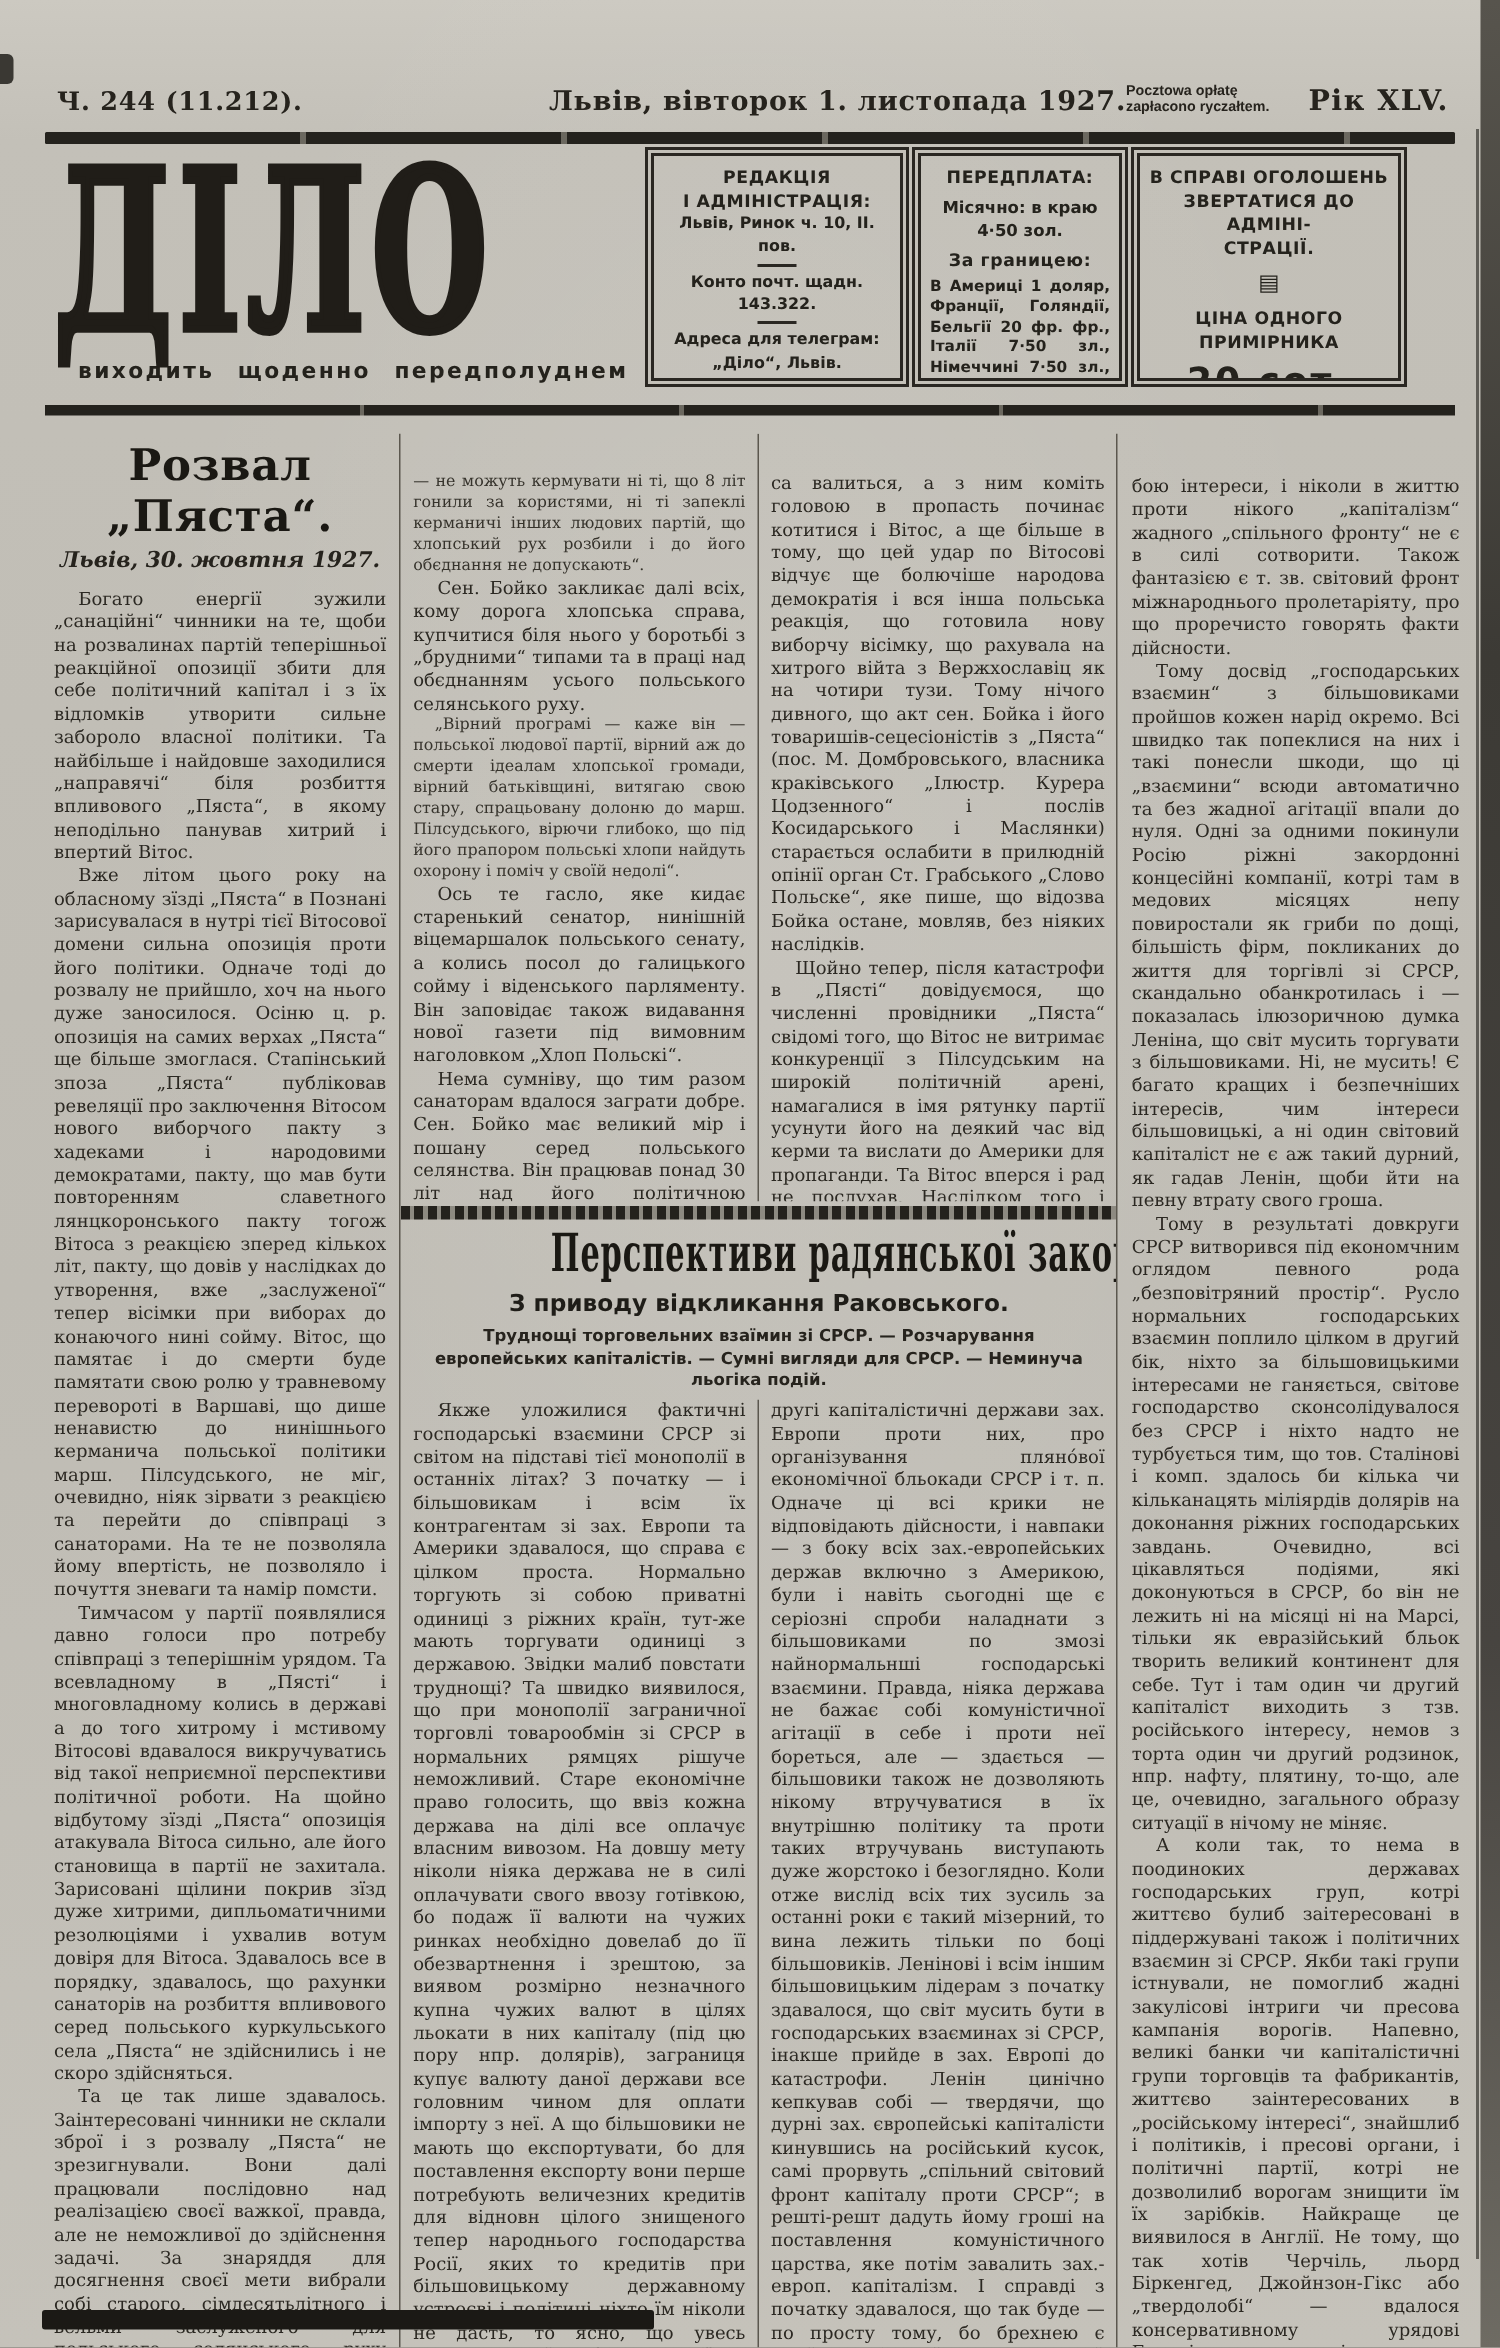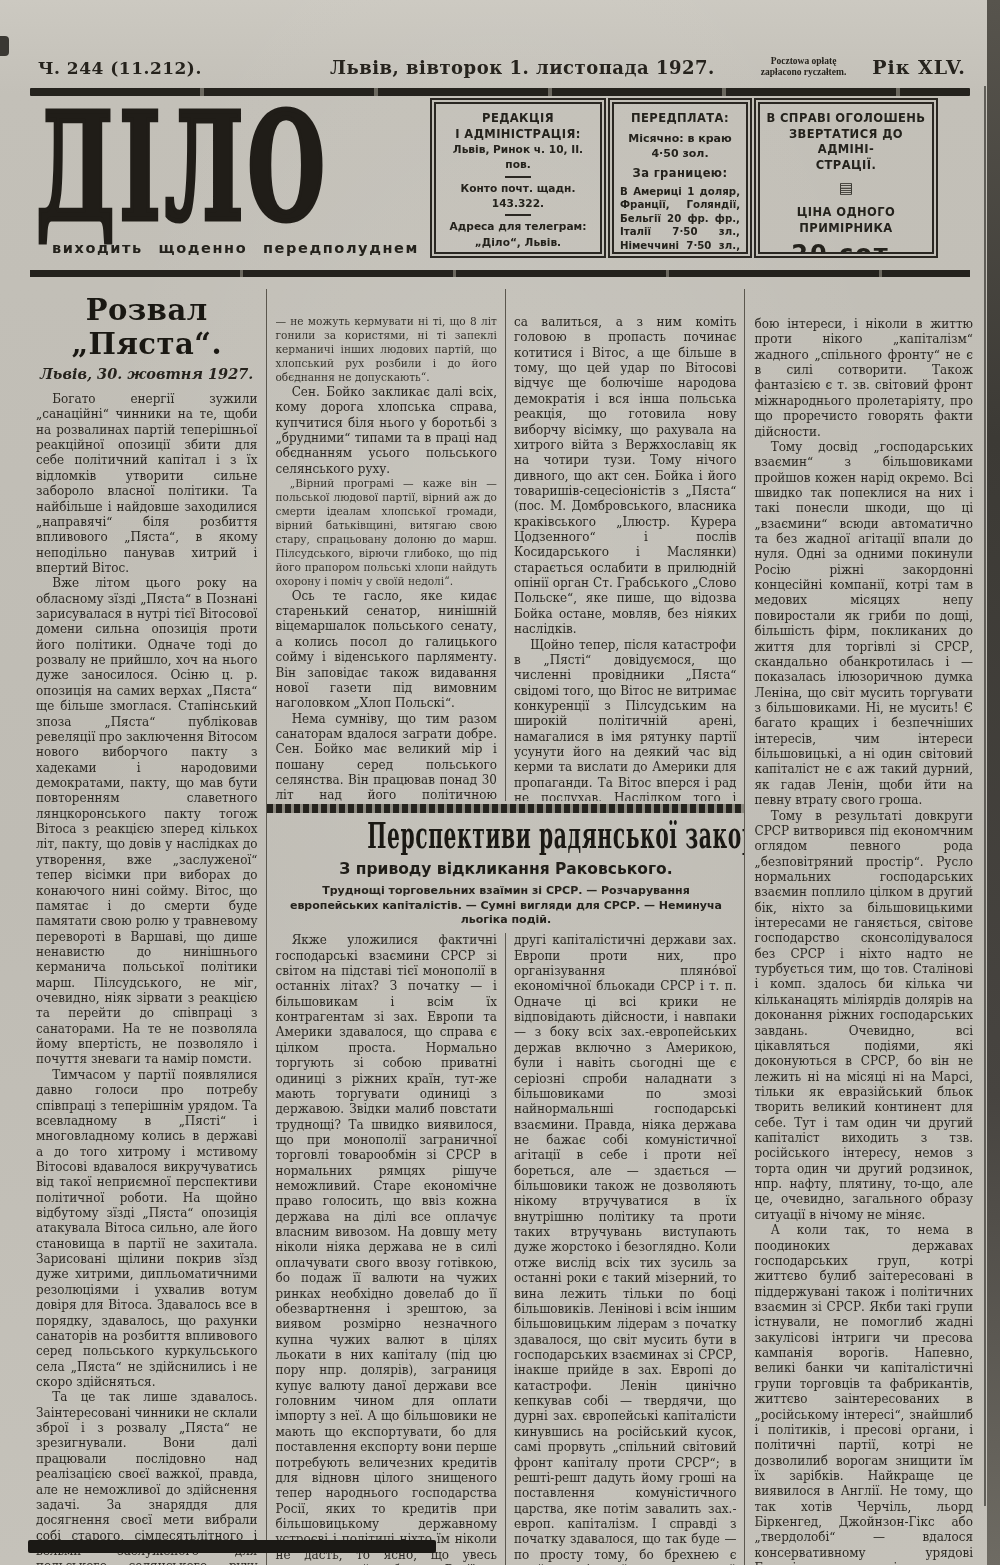--- a/index.html
+++ b/index.html
@@ -16,21 +16,21 @@
   
   .edge-strip{position:absolute;right:0;top:0;width:13px;height:100%;
     background:linear-gradient(180deg,#57544d,#3c3a35 28%,#474440 70%,#6e6b63);}
   .edge-line{position:absolute;right:14px;top:86px;width:2px;height:1420px;background:#3f3d38;opacity:.75;}
   .blot-bottom{position:absolute;left:28px;bottom:12px;width:408px;height:13px;background:#1b1915;border-radius:2px;}
   .blot-topleft{position:absolute;left:0;top:36px;width:9px;height:20px;background:#3a3833;border-radius:0 4px 4px 0;}
   
   .topline{display:flex;align-items:flex-end;padding:30px 34px 0 38px;font-weight:bold;}
   .issue{font-size:17px;letter-spacing:.5px;margin-top:28px;}
   .edition{margin-left:auto;font-size:18px;letter-spacing:.5px;}
-  .postal{margin-left:46px;font-family:Liberation Serif, serif;font-size:9.5px;line-height:1.15;text-align:center;}
+  .postal{font-family:Liberation Sans, sans-serif;font-size:9.5px;line-height:1.15;}
   .year{margin-left:26px;font-size:19px;letter-spacing:1px;}
   .hrule{margin:10px 30px 0 30px;height:8px;
     background:repeating-linear-gradient(90deg,#24221d 0 170px,#6b685f 170px 174px);
     border-radius:1px;}
   .hrule2{margin:12px 30px 0 30px;height:7px;
     background:repeating-linear-gradient(90deg,#24221d 0 210px,#6b685f 210px 213px);}
   
   .mast{display:flex;margin:6px 30px 0 36px;height:156px;}
   .logo{width:396px;position:relative;}
   .logo-title{

